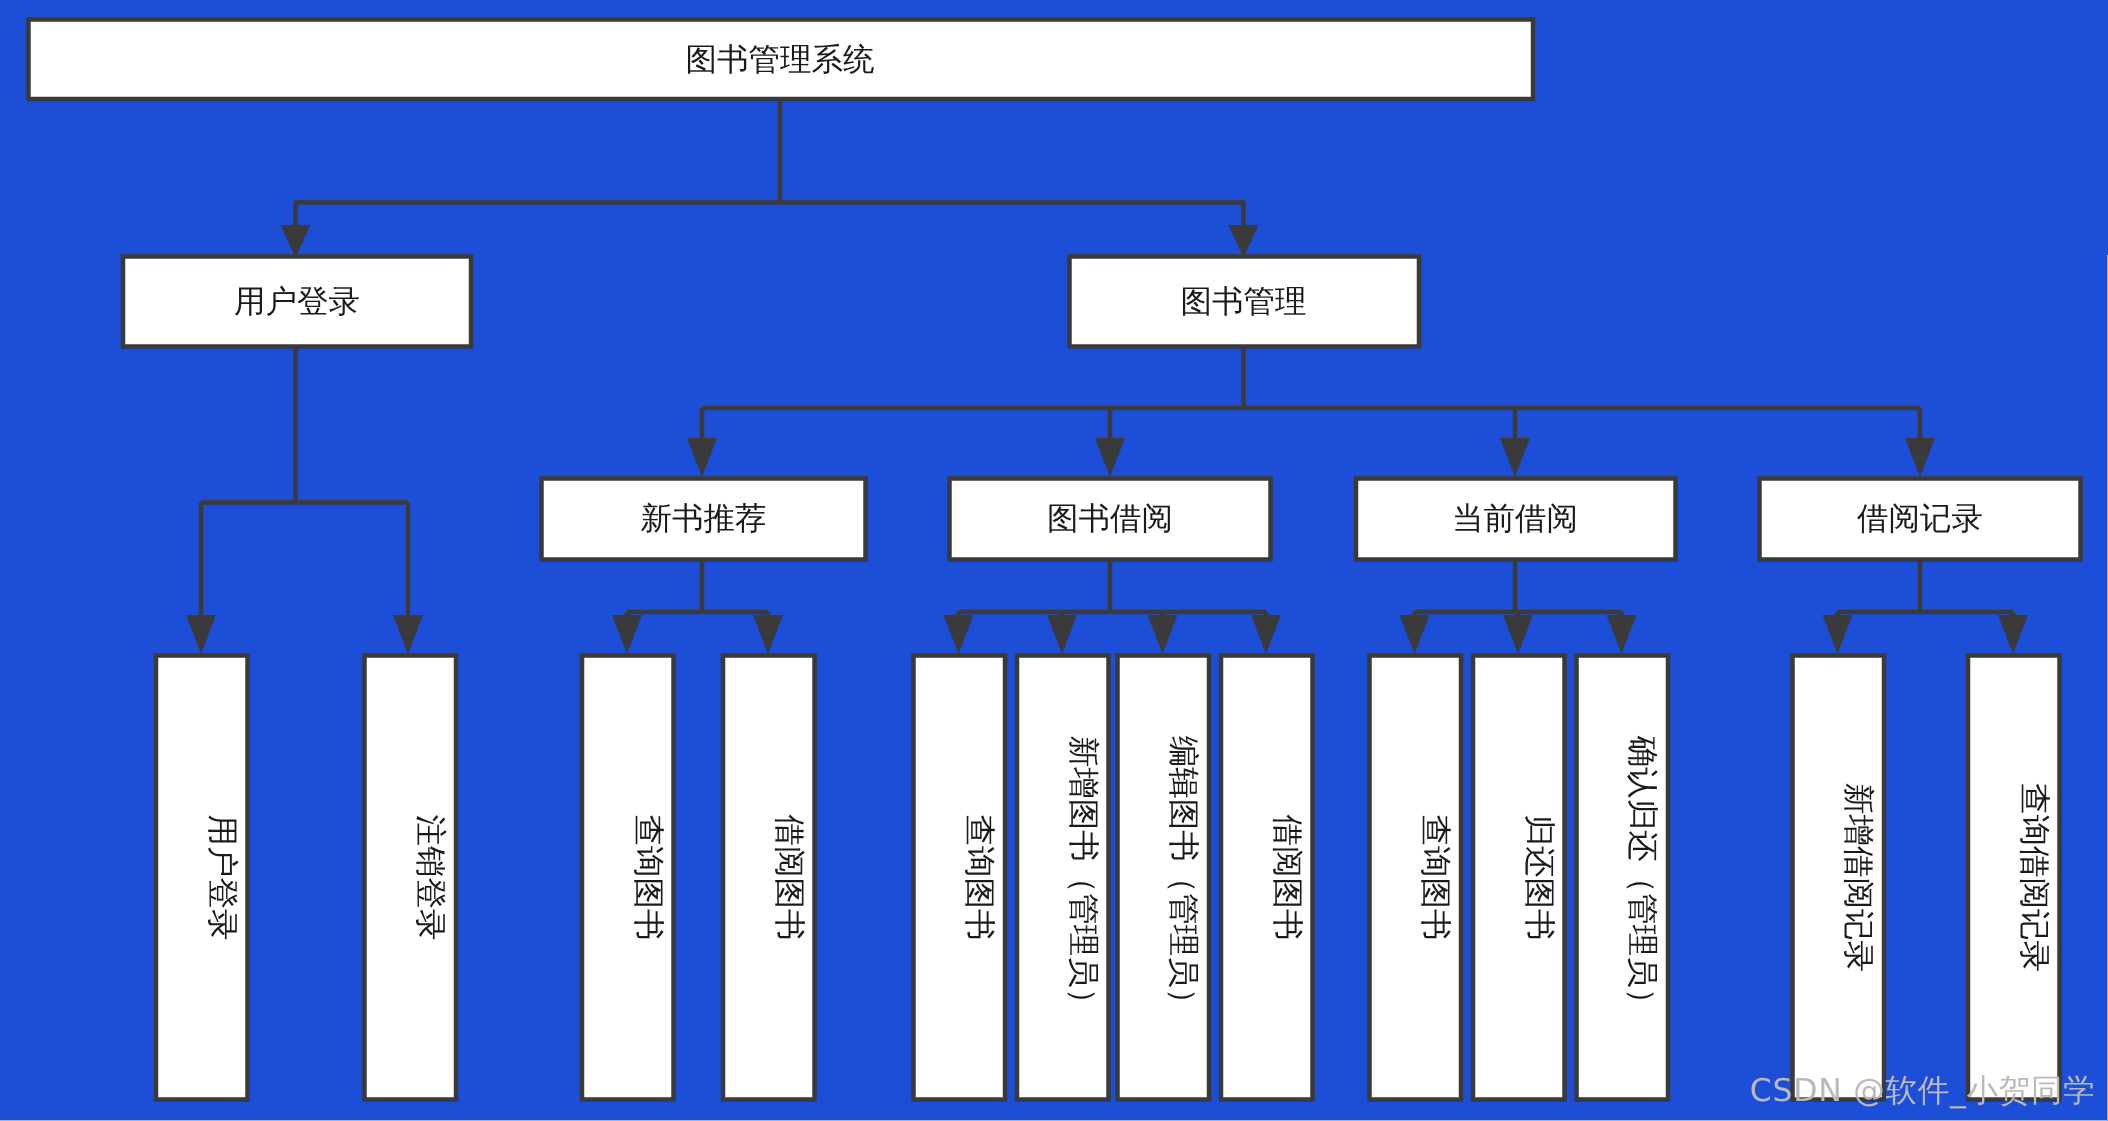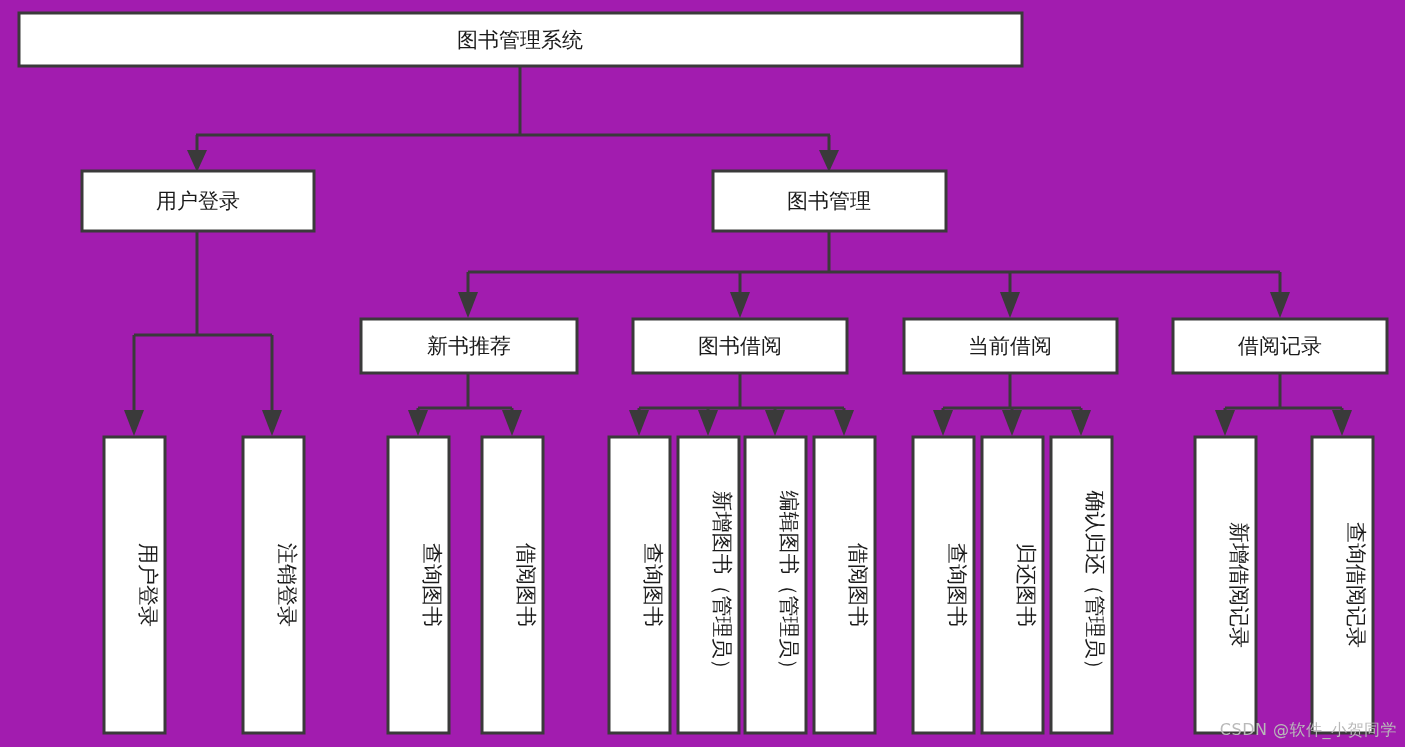--- a/index.html
+++ b/index.html
@@ -7,21 +7,21 @@
     padding: 0;
     background: #ffffff;
   }
   body {
     font-family: "DejaVu Sans", "Liberation Sans", sans-serif;
   }
   #diagram-root {
     position: relative;
     width: 1405px;
     height: 747px;
-    background: #a21caf;
+    background: #1d4ed8;
     overflow: hidden;
   }
   svg.diagram-canvas {
     position: absolute;
     left: 0;
     top: 0;
     width: 1405px;
     height: 747px;
   }
   .node-box {
@@ -50,21 +50,21 @@
     fill: #1a1a1a;
     font-family: "DejaVu Sans", "Liberation Sans", sans-serif;
     font-size: 21px;
     text-anchor: middle;
   }
   .watermark-text {
     position: absolute;
     right: 8px;
     bottom: 6px;
     font-family: "DejaVu Sans", "Liberation Sans", sans-serif;
-    font-size: 16px;
+    font-size: 21px;
     color: #b9b9b9;
     white-space: nowrap;
     letter-spacing: 0.5px;
   }
 </style>
 </head>
 <body>
 
 <div id="diagram-root">
 

